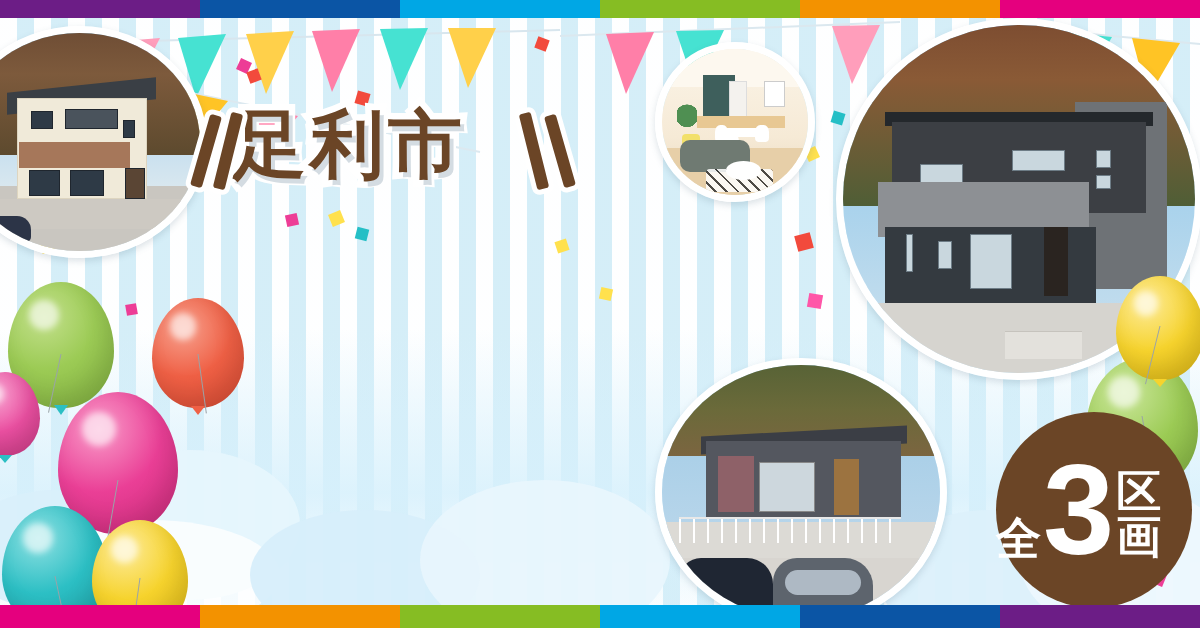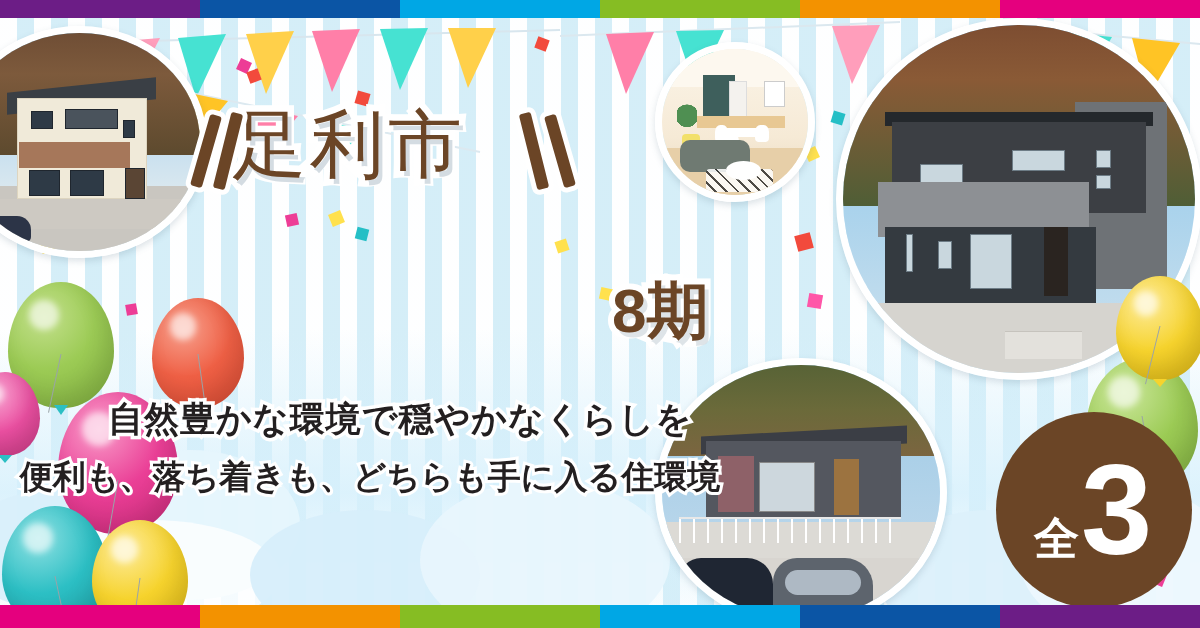--- a/index.html
+++ b/index.html
@@ -139,21 +139,21 @@
     width:0;height:0;border-left:7px solid transparent;border-right:7px solid transparent;
   }
   .balloon .string{
     position:absolute; left:50%; bottom:-6px;
     width:1px; height:60px; background:#9aa3a8; transform-origin:top center;
   }
 
   
   .title-city{
     position:absolute; left:232px; top:108px; z-index:25;
-    font-size:74px; font-weight:normal; color:#6b4526;
+    font-size:74px; font-weight:bold; color:#6b4526;
     letter-spacing:4px; line-height:1;
     -webkit-text-stroke:13px #ffffff; paint-order:stroke fill;
     text-shadow:4px 5px 0 rgba(160,178,190,.45);
     white-space:nowrap;
   }
   .slash{ position:absolute; z-index:26; }
   .slash span{
     position:absolute; display:block; background:#6b4526;
     border-radius:3px; box-shadow:0 0 0 5px #ffffff;
   }
@@ -428,32 +428,30 @@
     <span style="left:4px;top:2px;width:12px;height:74px;transform:rotate(16deg);"></span>
     <span style="left:26px;top:0px;width:12px;height:78px;transform:rotate(14deg);"></span>
   </div>
   <div class="title-city">足利市</div>
   <div class="slash" style="left:520px;top:112px;width:80px;height:90px;">
     <span style="left:8px;top:0px;width:12px;height:78px;transform:rotate(-14deg);"></span>
     <span style="left:34px;top:2px;width:12px;height:74px;transform:rotate(-16deg);"></span>
   </div>
 
 
-  <div class="title-phase">8期</div>
-
-  <div class="tagline">自然豊かな環境で穏やかなくらしを</div>
+
 
   <div class="desc">
-    <div>便利も、落ち着きも、どちらも手に入る住環境</div>
   </div>
 
   <div class="badge">
     <div class="row">
       <span class="zen">全</span>
       <span class="num">3</span>
+      <span class="ku">区画</span>
     </div>
   </div>
 
   <div class="colorbar top">
     <span style="background:#6c1d86;"></span>
     <span style="background:#0b55a5;"></span>
     <span style="background:#00a7e5;"></span>
     <span style="background:#86bd23;"></span>
     <span style="background:#f39200;"></span>
     <span style="background:#e5007e;"></span>

